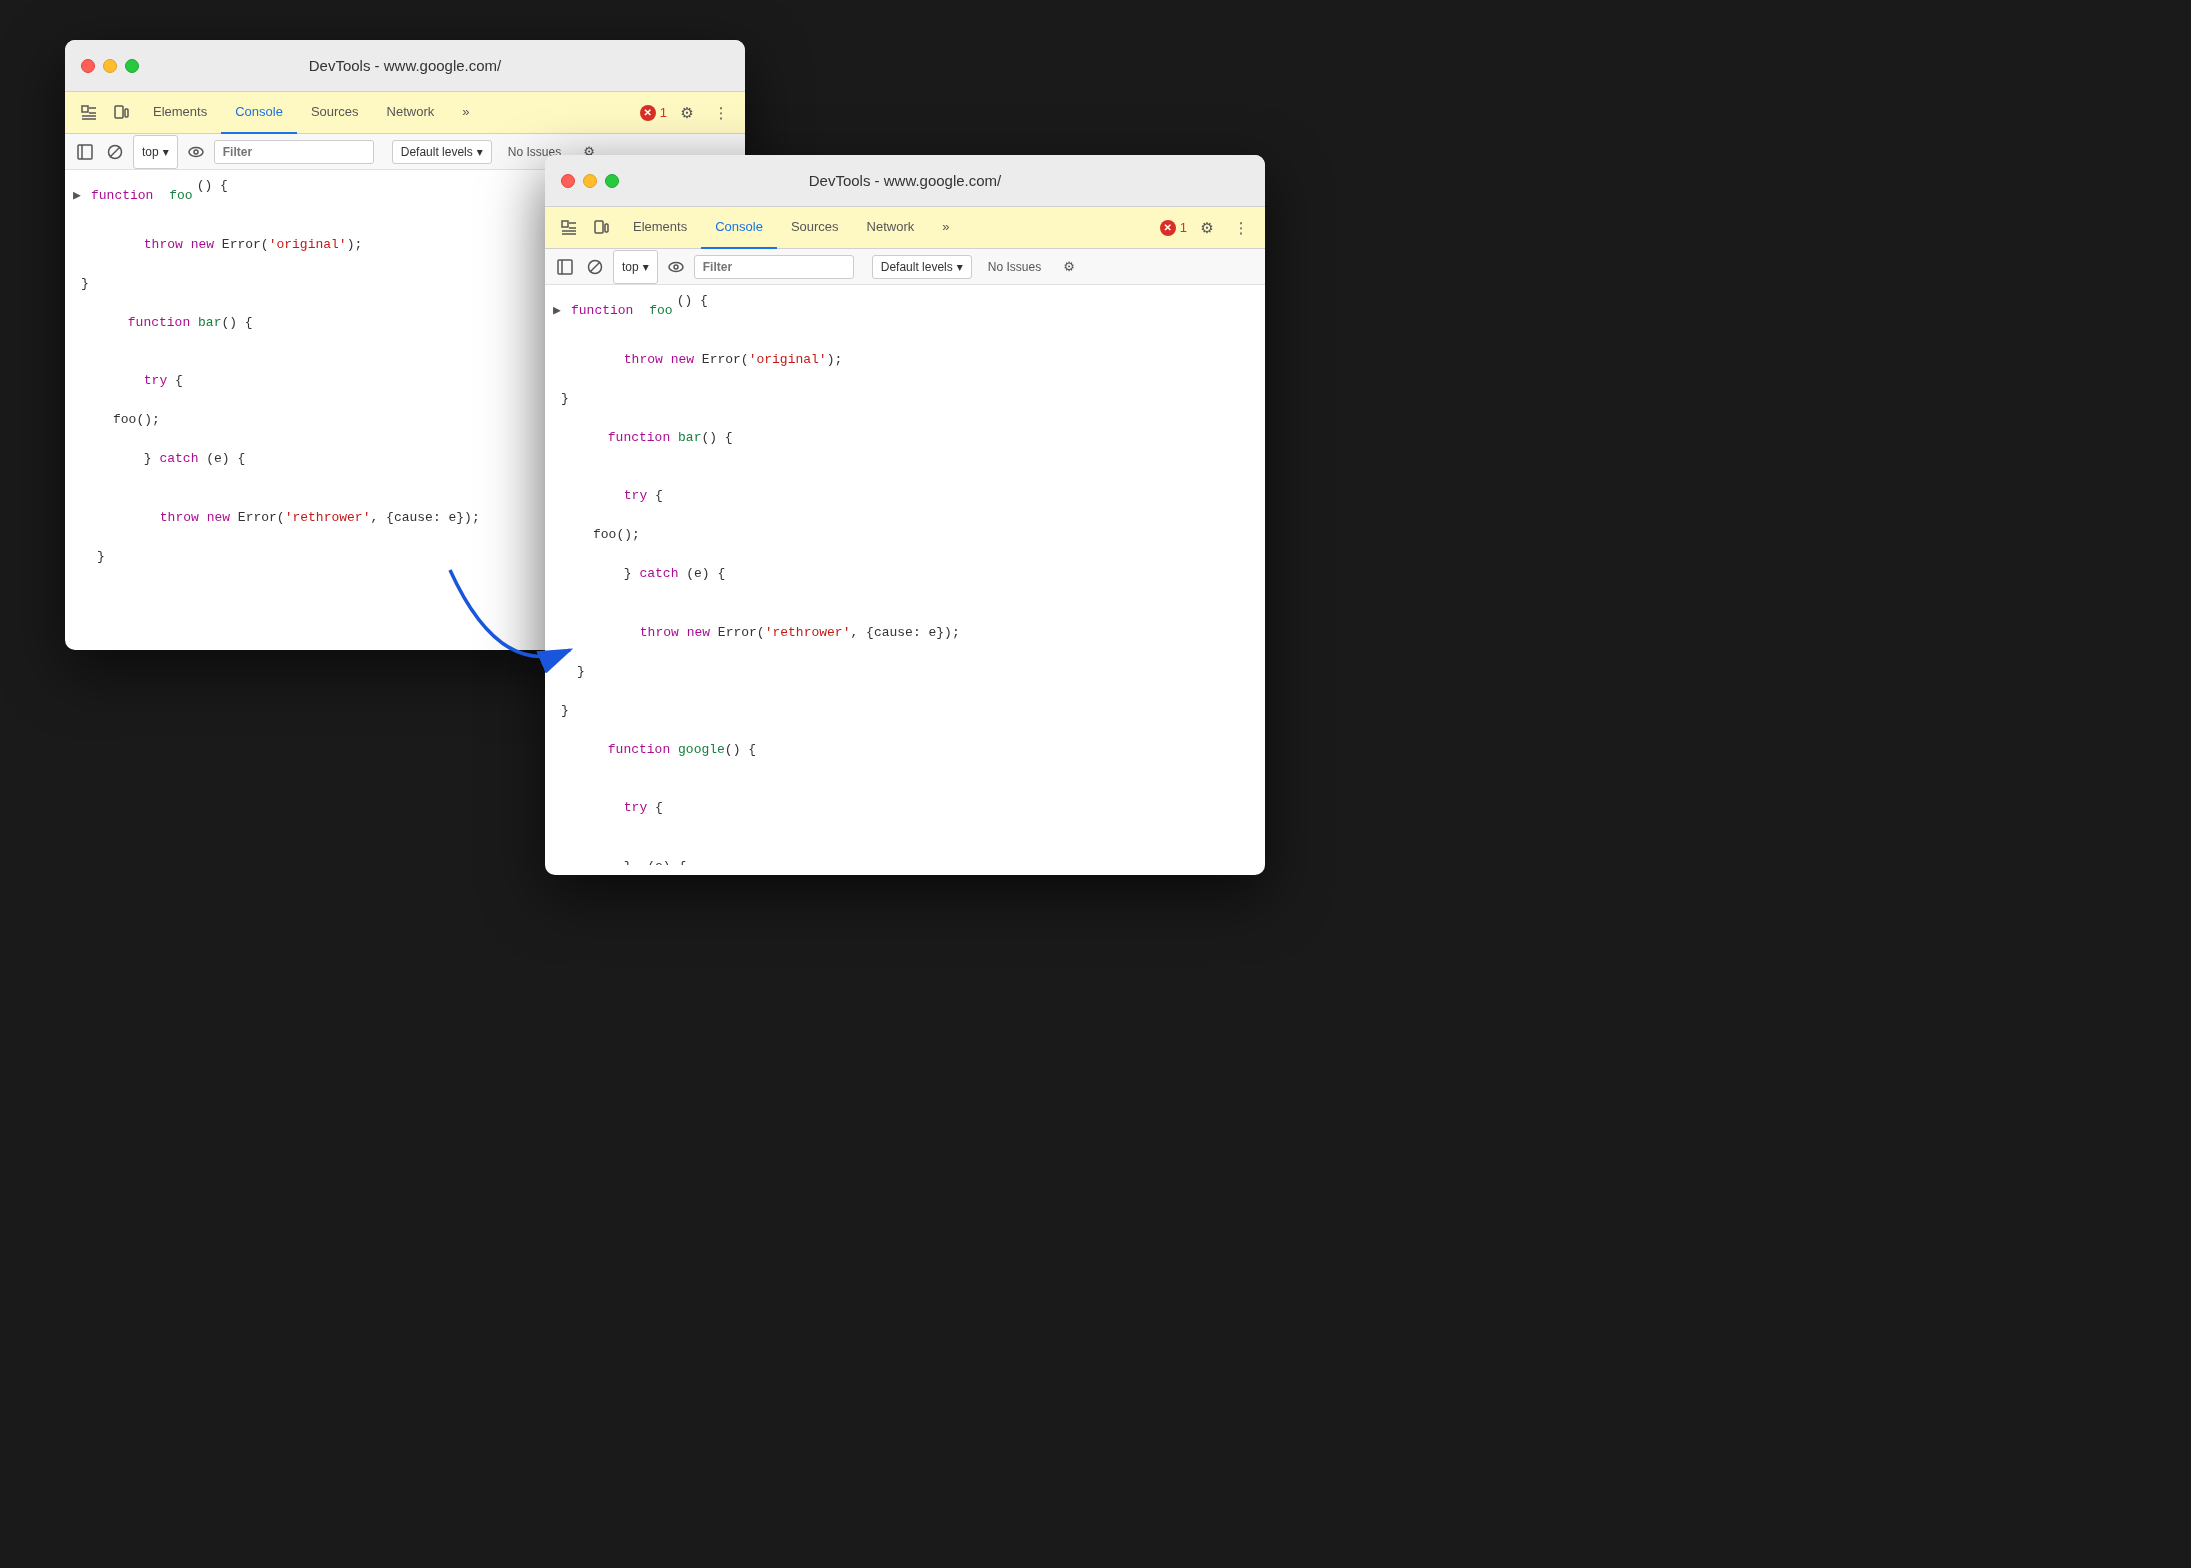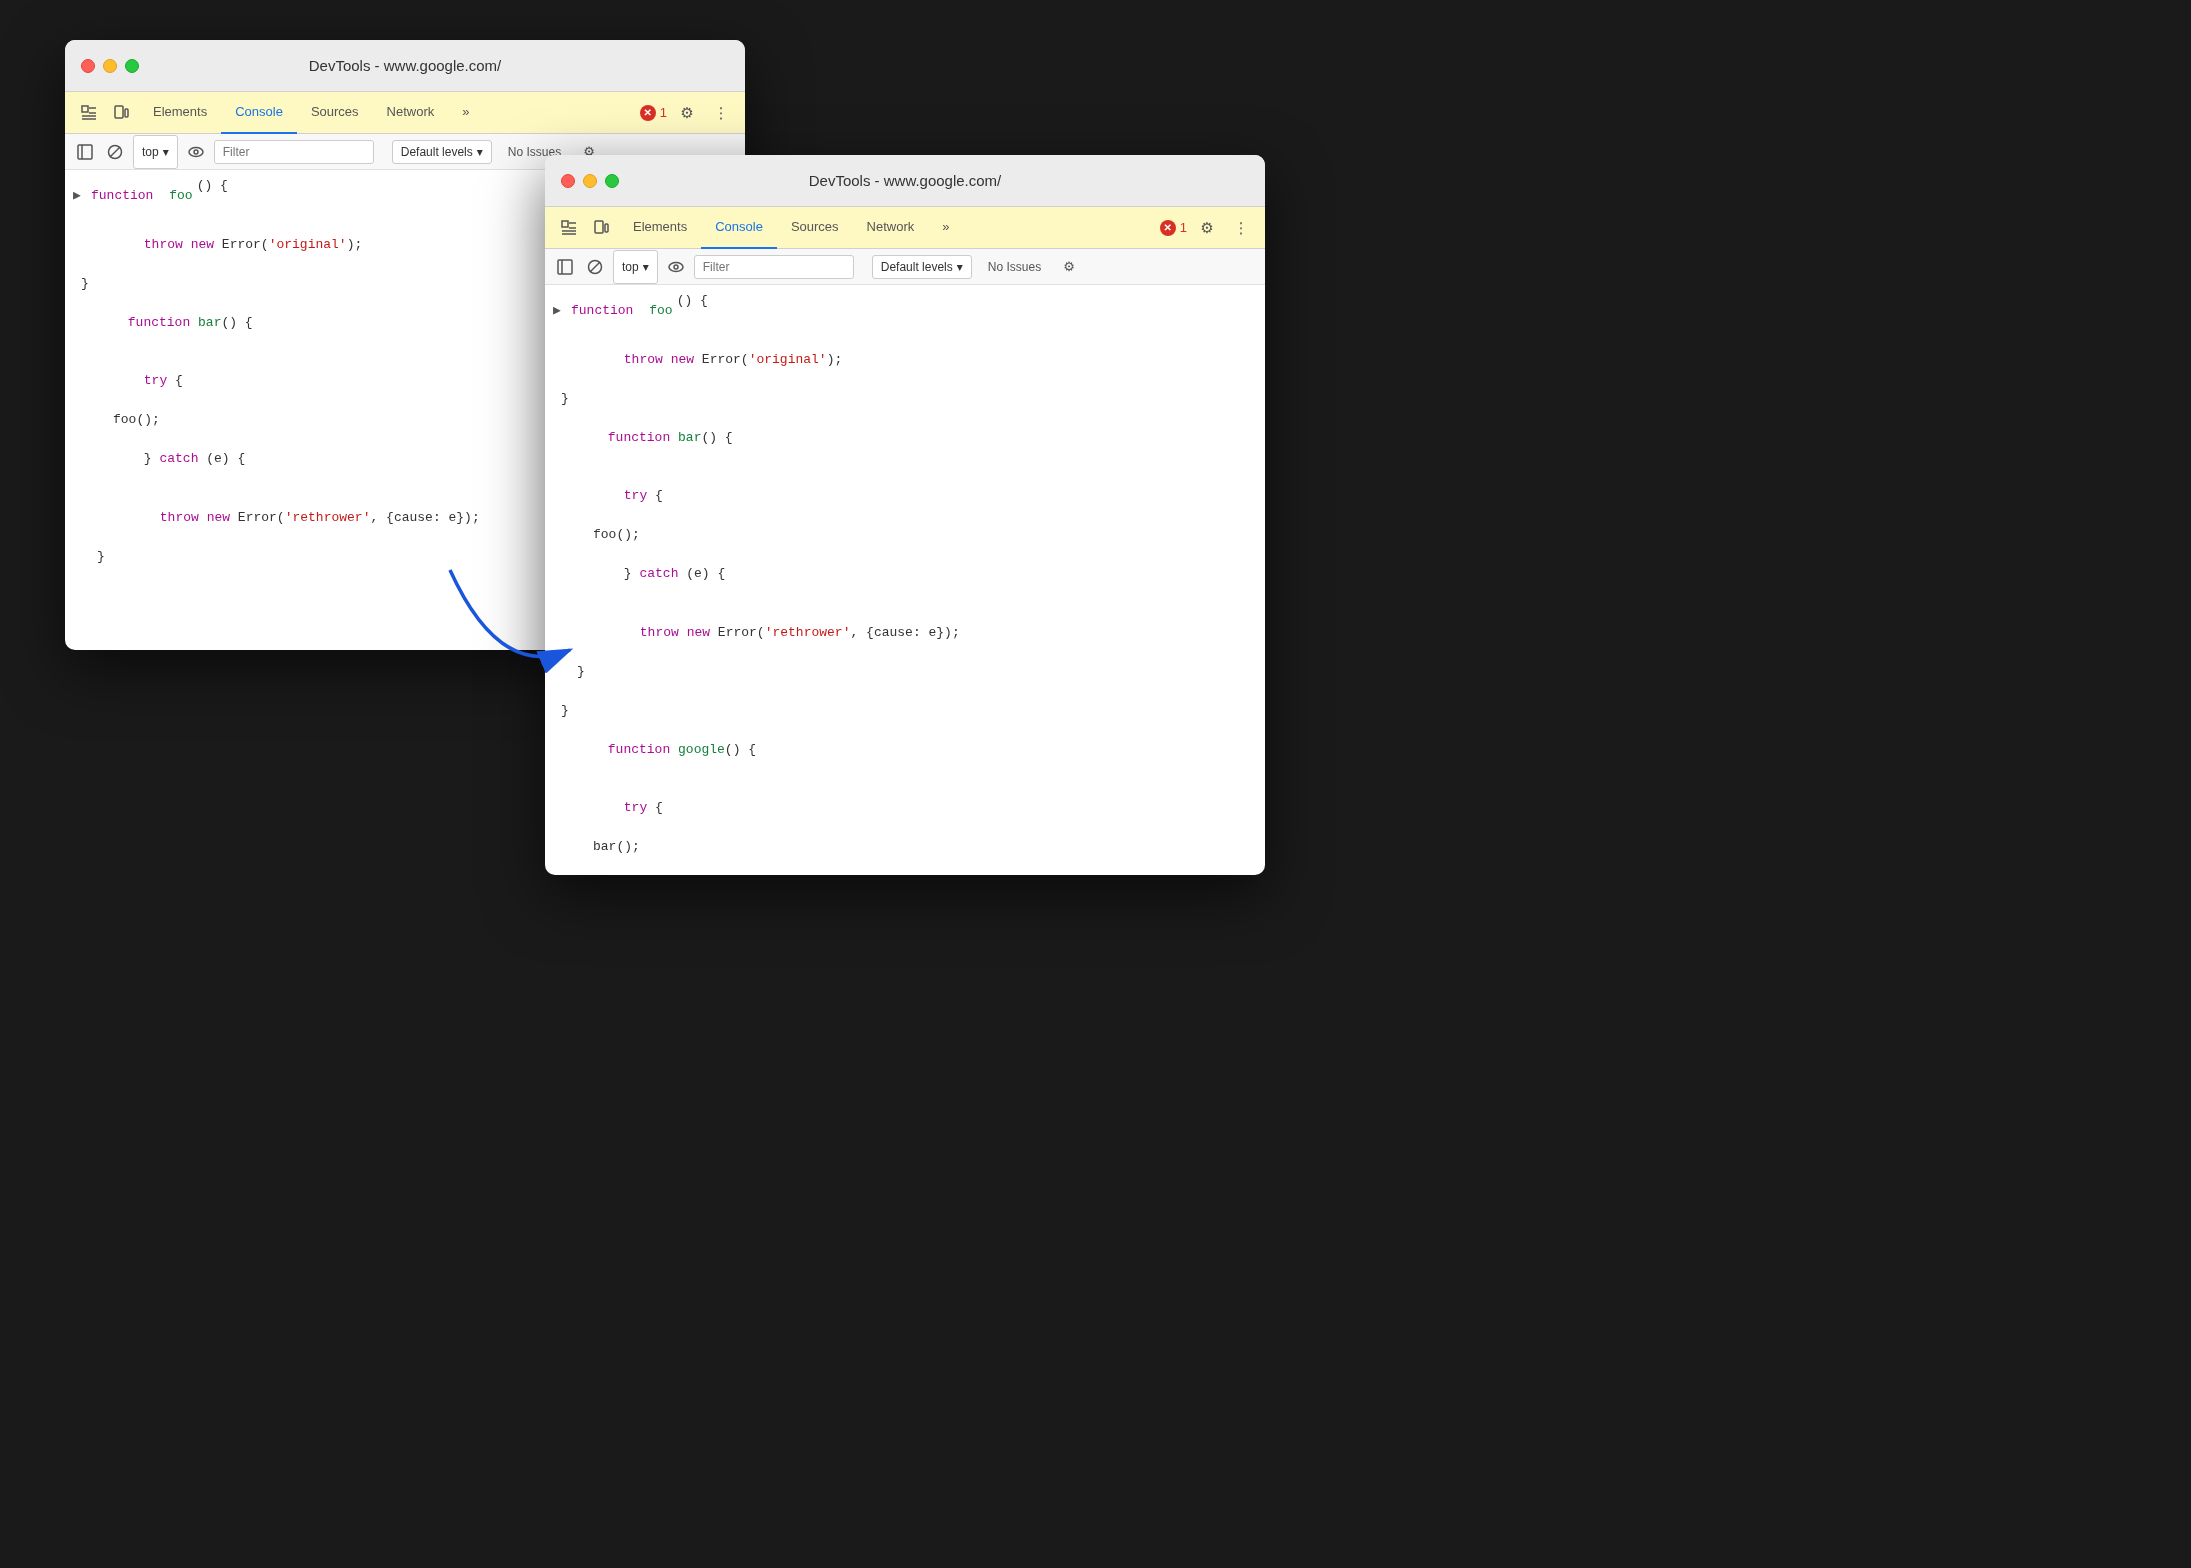--- a/index.html
+++ b/index.html
@@ -166,20 +166,21 @@
     .filter-input {
       flex: 1;
       max-width: 160px;
       height: 24px;
       border: 1px solid #ccc;
       border-radius: 3px;
       padding: 0 8px;
       font-size: 12px;
       background: white;
       color: #333;
+      font-weight: bold;
     }
 
     .default-levels {
       display: flex;
       align-items: center;
       gap: 4px;
       padding: 2px 8px;
       background: white;
       border: 1px solid #ccc;
       border-radius: 3px;
@@ -448,21 +449,20 @@
     </div>
     <div class="code-line" style="padding-left: 32px;">}</div>
     <div class="code-line" style="padding-left: 16px;">&nbsp;</div>
     <div class="code-line" style="padding-left: 16px;">}</div>
     <div class="code-line" style="padding-left: 16px;">
       <span class="kw-function">function</span>&nbsp;<span class="kw-fn-name">google</span>() {
     </div>
     <div class="code-line" style="padding-left: 32px;">
       <span class="kw-keyword">try</span> {
     </div>
-    <div class="code-line" style="padding-left: 48px;">bar();</div>
     <div class="code-line" style="padding-left: 32px;">
       }  (e) {
     </div>
 
   </div>
 </div>
 
 <svg class="arrow-svg" style="left:0; top:0; width:2191px; height:1568px; pointer-events:none;">
   <defs>
     <marker id="arrowhead" markerWidth="10" markerHeight="7" refX="9" refY="3.5" orient="auto">

